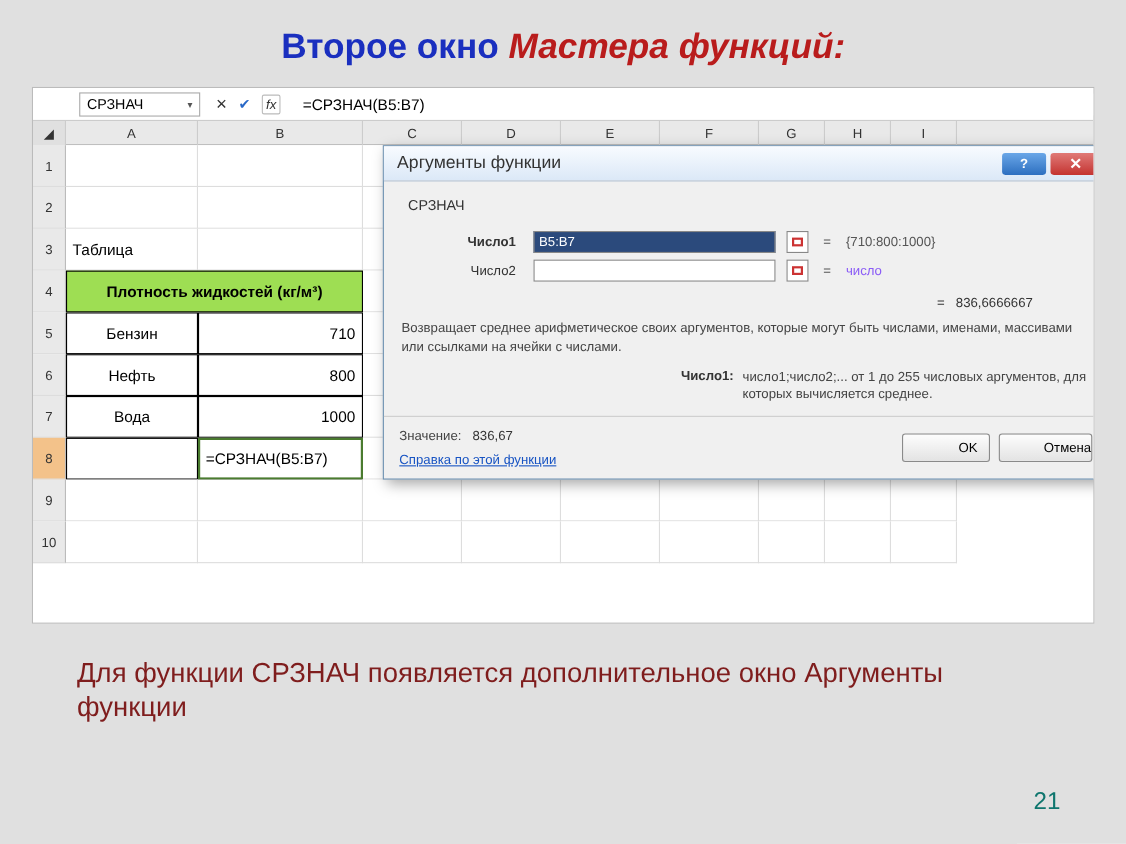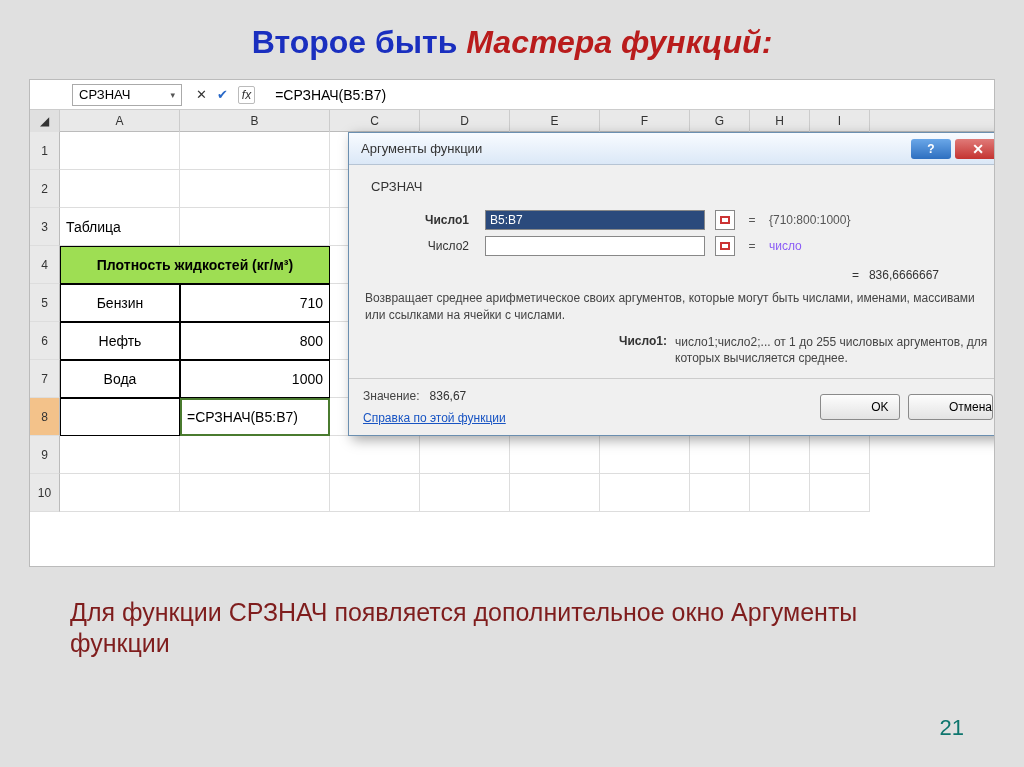--- a/index.html
+++ b/index.html
@@ -139,21 +139,21 @@
     color: #333;
   }
   .titlebar {
     height: 32px;
     background: linear-gradient(#f8fbff,#dbe8f7);
     border-bottom: 1px solid #b6c4d4;
     display: flex;
     align-items: center;
     padding: 0 6px;
   }
-  .titlebar .caption { flex: 1; padding-left: 6px; font-size: 13px; color: #333; }
+  .titlebar .caption { flex: 1; padding-left: 6px; font-size: 16px; color: #333; }
   .winbtn {
     width: 40px; height: 20px; margin-left: 4px; border-radius: 3px;
     display: flex; align-items: center; justify-content: center;
     font-size: 12px; font-weight: bold; color: #fff;
   }
   .winbtn.help { background: linear-gradient(#6aa7e8,#2d6fc0); }
   .winbtn.close { background: linear-gradient(#e07a78,#c43431); width: 46px; font-size:14px; }
   .dlg-body { padding: 10px 16px 12px 16px; }
   .fn-name { font-size: 13px; padding: 4px 8px 10px 6px; }
   .arg-row { display: flex; align-items: center; margin: 6px 0; gap: 10px; }
@@ -203,21 +203,21 @@
     bottom: 26px;
     font-size: 22px;
     color: #0f766e;
   }
 </style>
 </head>
 <body>
 
 <div class="slide-page">
   <h1 class="slide-title">
-    <span class="blue">Второе быть </span><span class="italic">Мастера функций:</span>
+    <span class="blue">Второе окно </span><span class="italic">Мастера функций:</span>
   </h1>
 
   <div class="screenshot">
 
     <div class="namebox-row">
       <div class="name-box">
         <span>СРЗНАЧ</span>
         <span class="dd">▾</span>
       </div>
       <div class="fb-icons">

